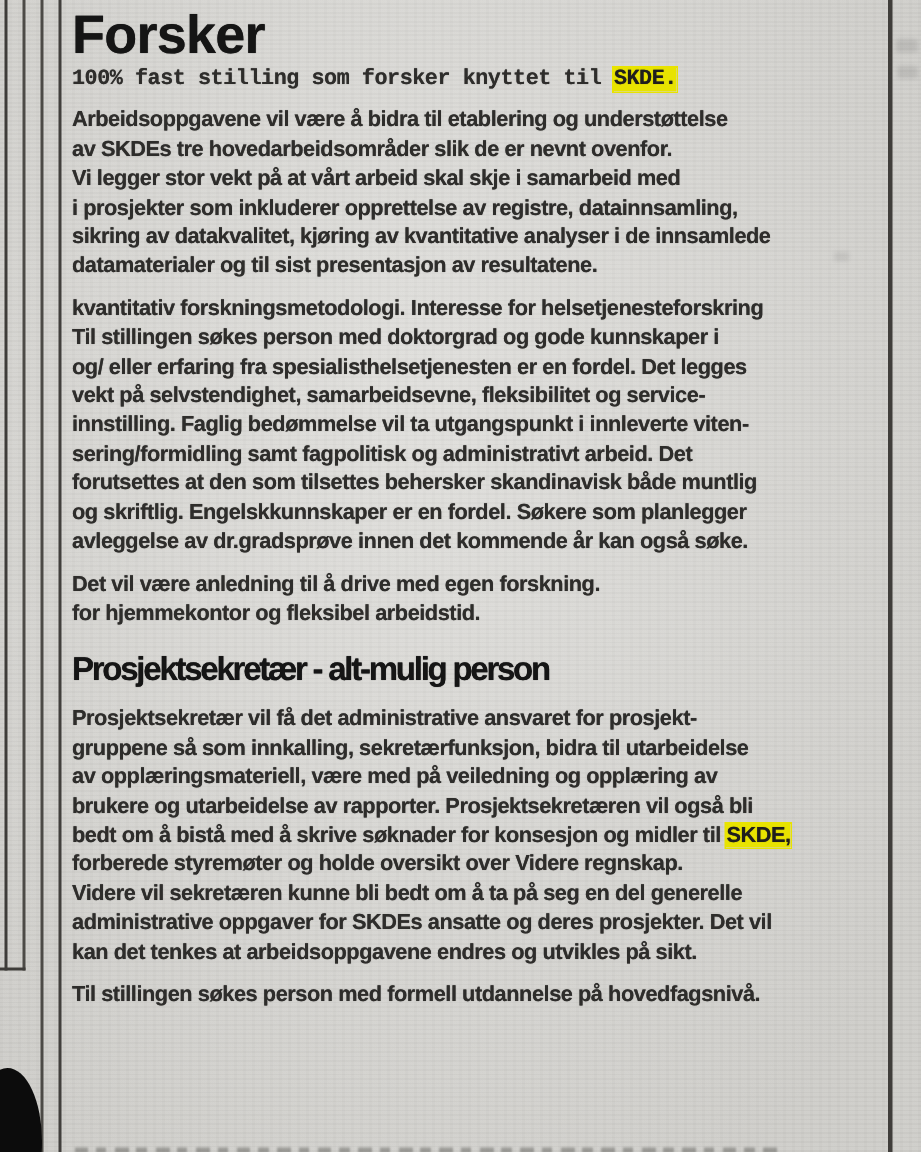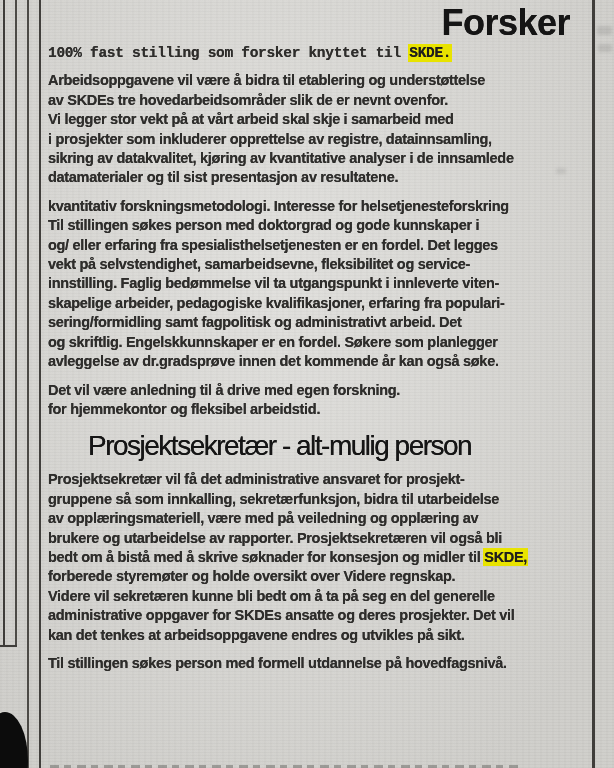--- a/index.html
+++ b/index.html
@@ -35,25 +35,25 @@
     background:repeating-linear-gradient(90deg,#5a5955 0 9px,transparent 9px 14px,#5a5955 14px 21px,transparent 21px 27px);
     filter:blur(0.6px);z-index:2;}
   
   .content{
     position:absolute;left:48px;top:4px;width:522px;z-index:3;
     color:#2e2d2b;
   }
   .line{white-space:nowrap;}
   .sec.h1 .line{
     font-size:36px;font-weight:bold;line-height:38px;letter-spacing:-0.5px;
-    color:#151515;text-shadow:0 0 0.5px #1a1a1a;text-align:right;
+    color:#151515;text-shadow:0 0 0.5px #1a1a1a;
   }
   .sec.h2 .line{
-    font-size:28px;font-weight:normal;line-height:36px;letter-spacing:-1.5px;
-    color:#151515;text-shadow:0 0 0.5px #1a1a1a;margin-left:40px;
+    font-size:22px;font-weight:bold;line-height:36px;letter-spacing:-1.5px;
+    color:#151515;text-shadow:0 0 0.5px #1a1a1a;
   }
   .sec.h2{margin-top:6px;margin-bottom:6px;}
   .sec.p{
     font-size:14.5px;font-weight:bold;line-height:19.4px;letter-spacing:-0.3px;
     margin:0 0 9px 0;
     text-shadow:0 0 0.45px rgba(45,44,42,0.85);
   }
   .sec.p.intro{margin-top:2px;margin-bottom:8px;font-family:Liberation Mono, monospace;}
   .sec.p.last{margin-bottom:0;}
   .hl{background:#e8e300;box-shadow:0 0 0 1px #e8e300;color:#1f1e1c;}
@@ -91,22 +91,22 @@
         <div class="line"><span>i prosjekter som inkluderer opprettelse av registre, datainnsamling,</span></div>
         <div class="line"><span>sikring av datakvalitet, kjøring av kvantitative analyser i de innsamlede</span></div>
         <div class="line"><span>datamaterialer og til sist presentasjon av resultatene.</span></div>
       </div>
       <div class="sec p">
         <div class="line"><span>kvantitativ forskningsmetodologi. Interesse for helsetjenesteforskring</span></div>
         <div class="line"><span>Til stillingen søkes person med doktorgrad og gode kunnskaper i</span></div>
         <div class="line"><span>og/ eller erfaring fra spesialisthelsetjenesten er en fordel. Det legges</span></div>
         <div class="line"><span>vekt på selvstendighet, samarbeidsevne, fleksibilitet og service-</span></div>
         <div class="line"><span>innstilling. Faglig bedømmelse vil ta utgangspunkt i innleverte viten-</span></div>
-        <div class="line"><span>skapelige arbeider, pedagogiske kvalifikasjoner, erfaring fra populari-</span></div>
         <div class="line"><span>sering/formidling samt fagpolitisk og administrativt arbeid. Det</span></div>
+        <div class="line"><span>forutsettes at den som tilsettes behersker skandinavisk både muntlig</span></div>
         <div class="line"><span>og skriftlig. Engelskkunnskaper er en fordel. Søkere som planlegger</span></div>
         <div class="line"><span>avleggelse av dr.gradsprøve innen det kommende år kan også søke.</span></div>
       </div>
       <div class="sec p">
         <div class="line"><span>Det vil være anledning til å drive med egen forskning.</span></div>
         <div class="line"><span>for hjemmekontor og fleksibel arbeidstid.</span></div>
       </div>
       <div class="sec h2">
         <div class="line"><span>Prosjektsekretær - alt-mulig person</span></div>
       </div>

